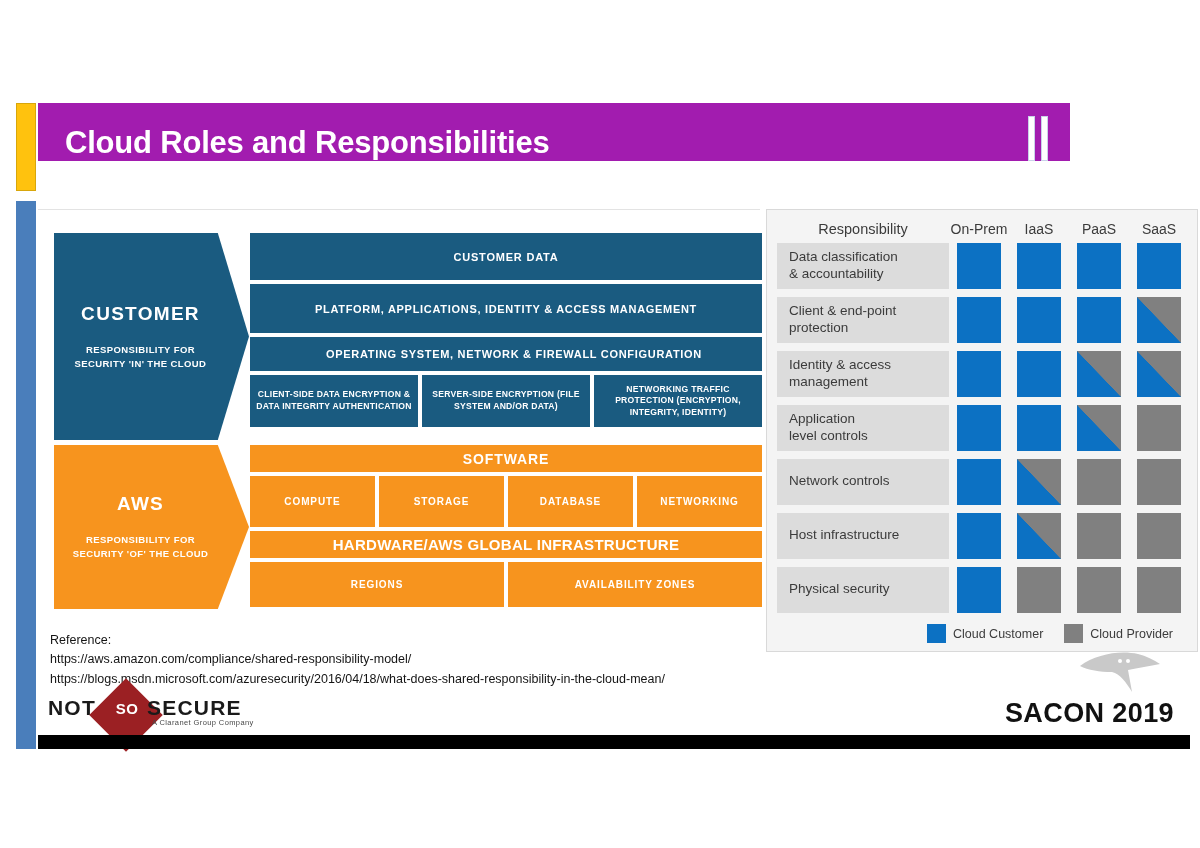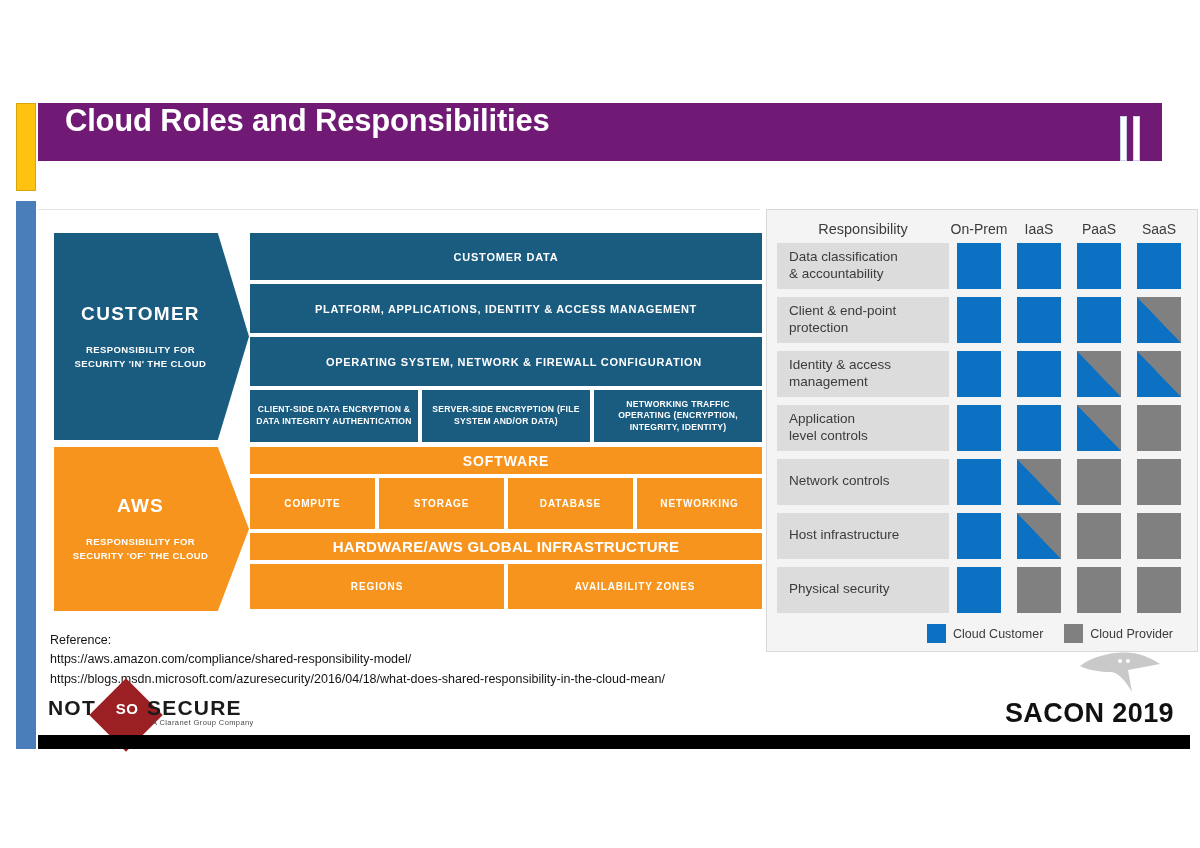--- a/index.html
+++ b/index.html
@@ -28,24 +28,24 @@
     position: absolute;
     left: 16px; top: 201px;
     width: 20px; height: 548px;
     background: #4A7EBB;
   }
 
   
   .title-bar {
     position: absolute;
     left: 38px; top: 103px;
-    width: 1124px; height: 58px;
-    background: #701a75;
-    display: flex;
-    align-items: flex-start;
+    width: 1032px; height: 58px;
+    background: #a21caf;
+    display: flex;
+    align-items: flex-end;
   }
   .title-text {
     color: #ffffff;
     font-size: 31px;
     font-weight: bold;
     letter-spacing: -0.2px;
     margin-left: 27px;
     white-space: nowrap;
   }
   .pause-mark {
@@ -129,21 +129,21 @@
     align-items: center;
     justify-content: center;
     text-align: center;
     box-sizing: border-box;
   }
   .band.blue  { background: #1A5B80; }
   .band.orange{ background: #F7941E; }
 
   .band-l1 { height: 47px; font-size: 11px; font-weight: bold; letter-spacing: 0.8px; }
   .band-l2 { height: 49px; font-size: 11px; font-weight: bold; letter-spacing: 0.7px; }
-  .band-l3 { height: 49px; font-size: 11px; font-weight: bold; letter-spacing: 0.7px; padding-left: 16px; }
+  .band-l3 { height: 34px; font-size: 11px; font-weight: bold; letter-spacing: 0.7px; padding-left: 16px; }
 
   .split-row { display: flex; gap: 4px; }
   .split-cell {
     flex: 1;
     min-height: 52px;
     color: #ffffff;
     font-size: 8.6px;
     font-weight: bold;
     letter-spacing: 0.25px;
     line-height: 1.35;
@@ -364,21 +364,21 @@
         <div class="side-sub" style="white-space:pre-line;">RESPONSIBILITY FOR
 SECURITY 'IN' THE CLOUD</div>
       </div>
       <div class="stack">
         <div class="band blue band-l1">CUSTOMER DATA</div>
         <div class="band blue band-l2">PLATFORM, APPLICATIONS, IDENTITY &amp; ACCESS MANAGEMENT</div>
         <div class="band blue band-l3">OPERATING SYSTEM, NETWORK &amp; FIREWALL CONFIGURATION</div>
         <div class="split-row">
           <div class="split-cell blue">CLIENT-SIDE DATA ENCRYPTION &amp; DATA INTEGRITY AUTHENTICATION</div>
           <div class="split-cell blue">SERVER-SIDE ENCRYPTION (FILE SYSTEM AND/OR DATA)</div>
-          <div class="split-cell blue">NETWORKING TRAFFIC OPERATING (ENCRYPTION, INTEGRITY, IDENTITY)</div>
+          <div class="split-cell blue">NETWORKING TRAFFIC PROTECTION (ENCRYPTION, INTEGRITY, IDENTITY)</div>
         </div>
       </div>
     </div>
 
     <div style="height:5px"></div>
 
     <div class="aws-row">
       <div class="side-label aws">
         <div class="side-title">AWS</div>
         <div class="side-sub" style="white-space:pre-line;">RESPONSIBILITY FOR

